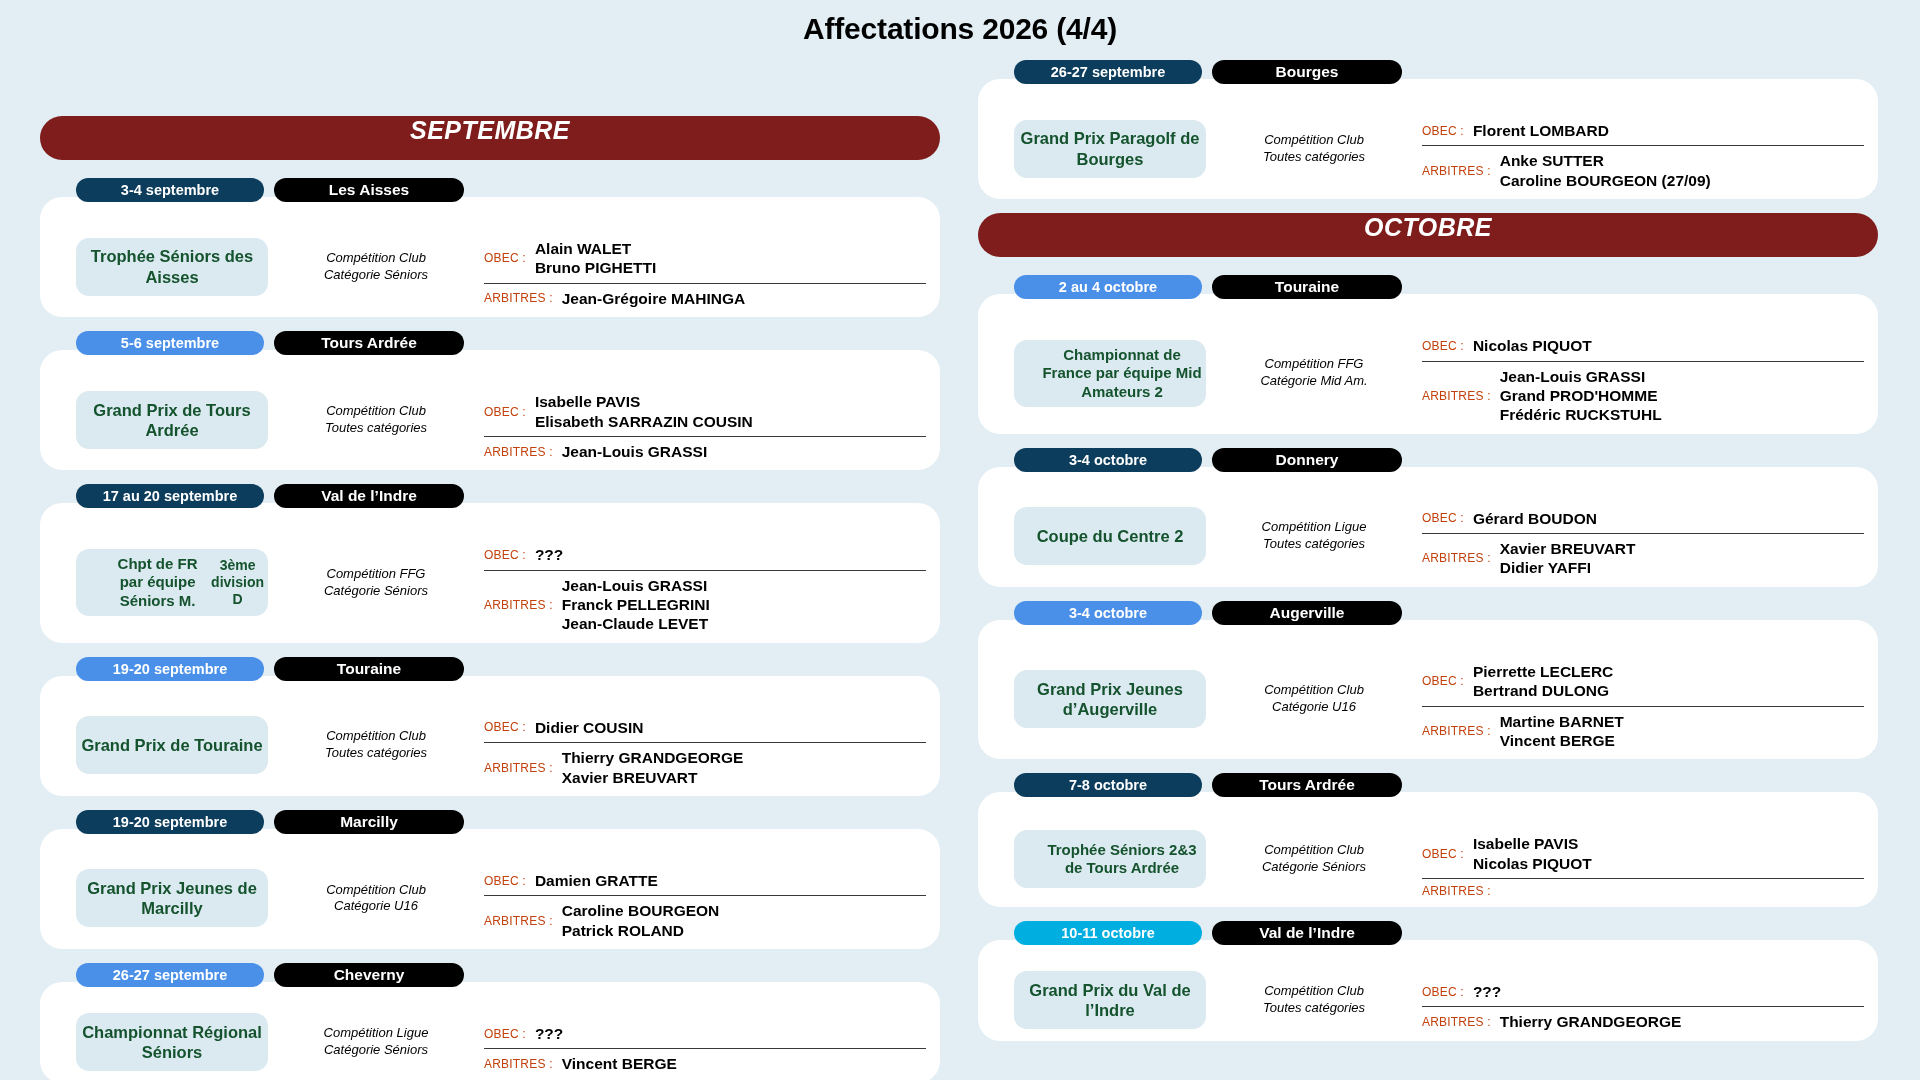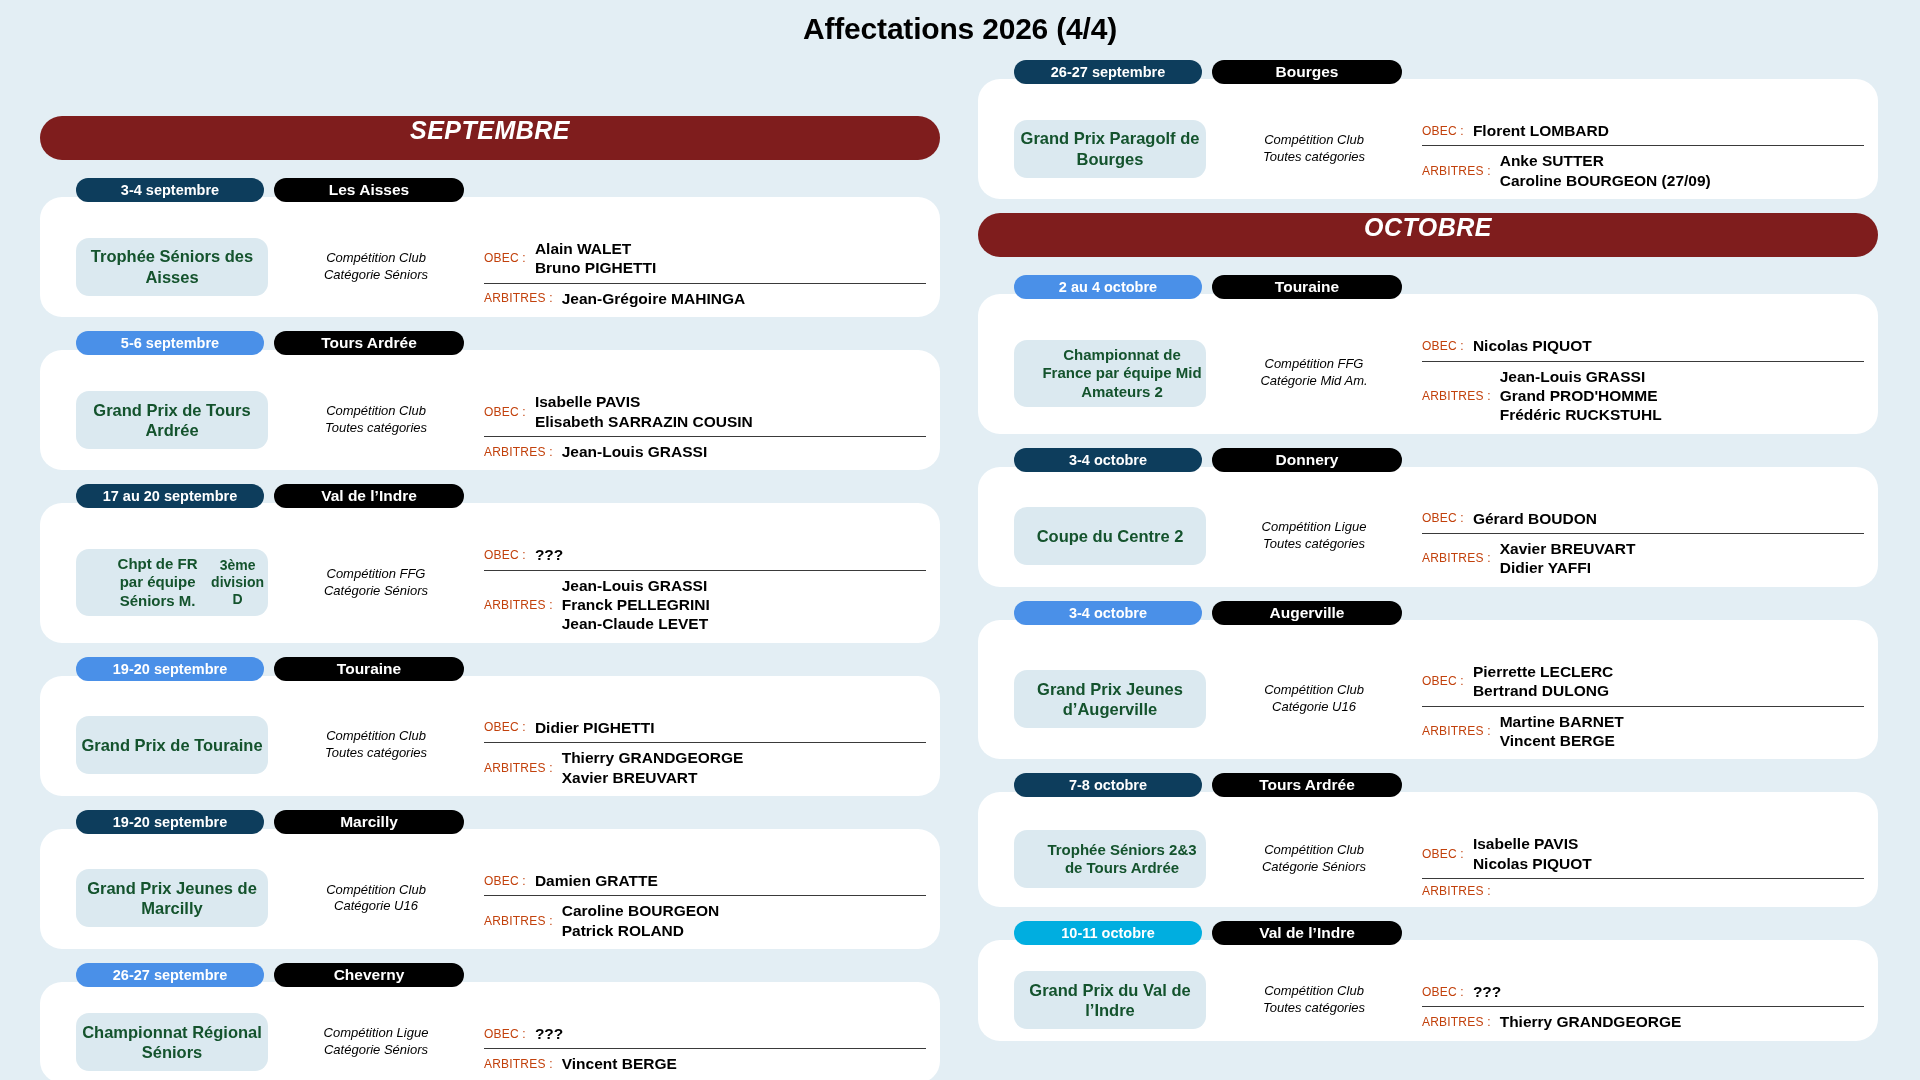--- a/index.html
+++ b/index.html
@@ -268,21 +268,21 @@
                 <span>Grand Prix de Touraine</span>
               </div>
               <div class="ev-comp">
                 <div>Compétition Club</div>
                 <div>Toutes catégories</div>
               </div>
               <div class="ev-officials">
                 <div class="off-row obec">
                   <span class="off-label">OBEC :</span>
                   <span class="off-names">
-                    <div>Didier PIGHETTI</div>
+                    <div>Didier COUSIN</div>
                   </span>
                 </div>
                 <div class="off-row arbitres">
                   <span class="off-label">ARBITRES :</span>
                   <span class="off-names">
                     <div>Thierry GRANDGEORGE</div>
                     <div>Xavier BREUVART</div>
                   </span>
                 </div>
               </div>

